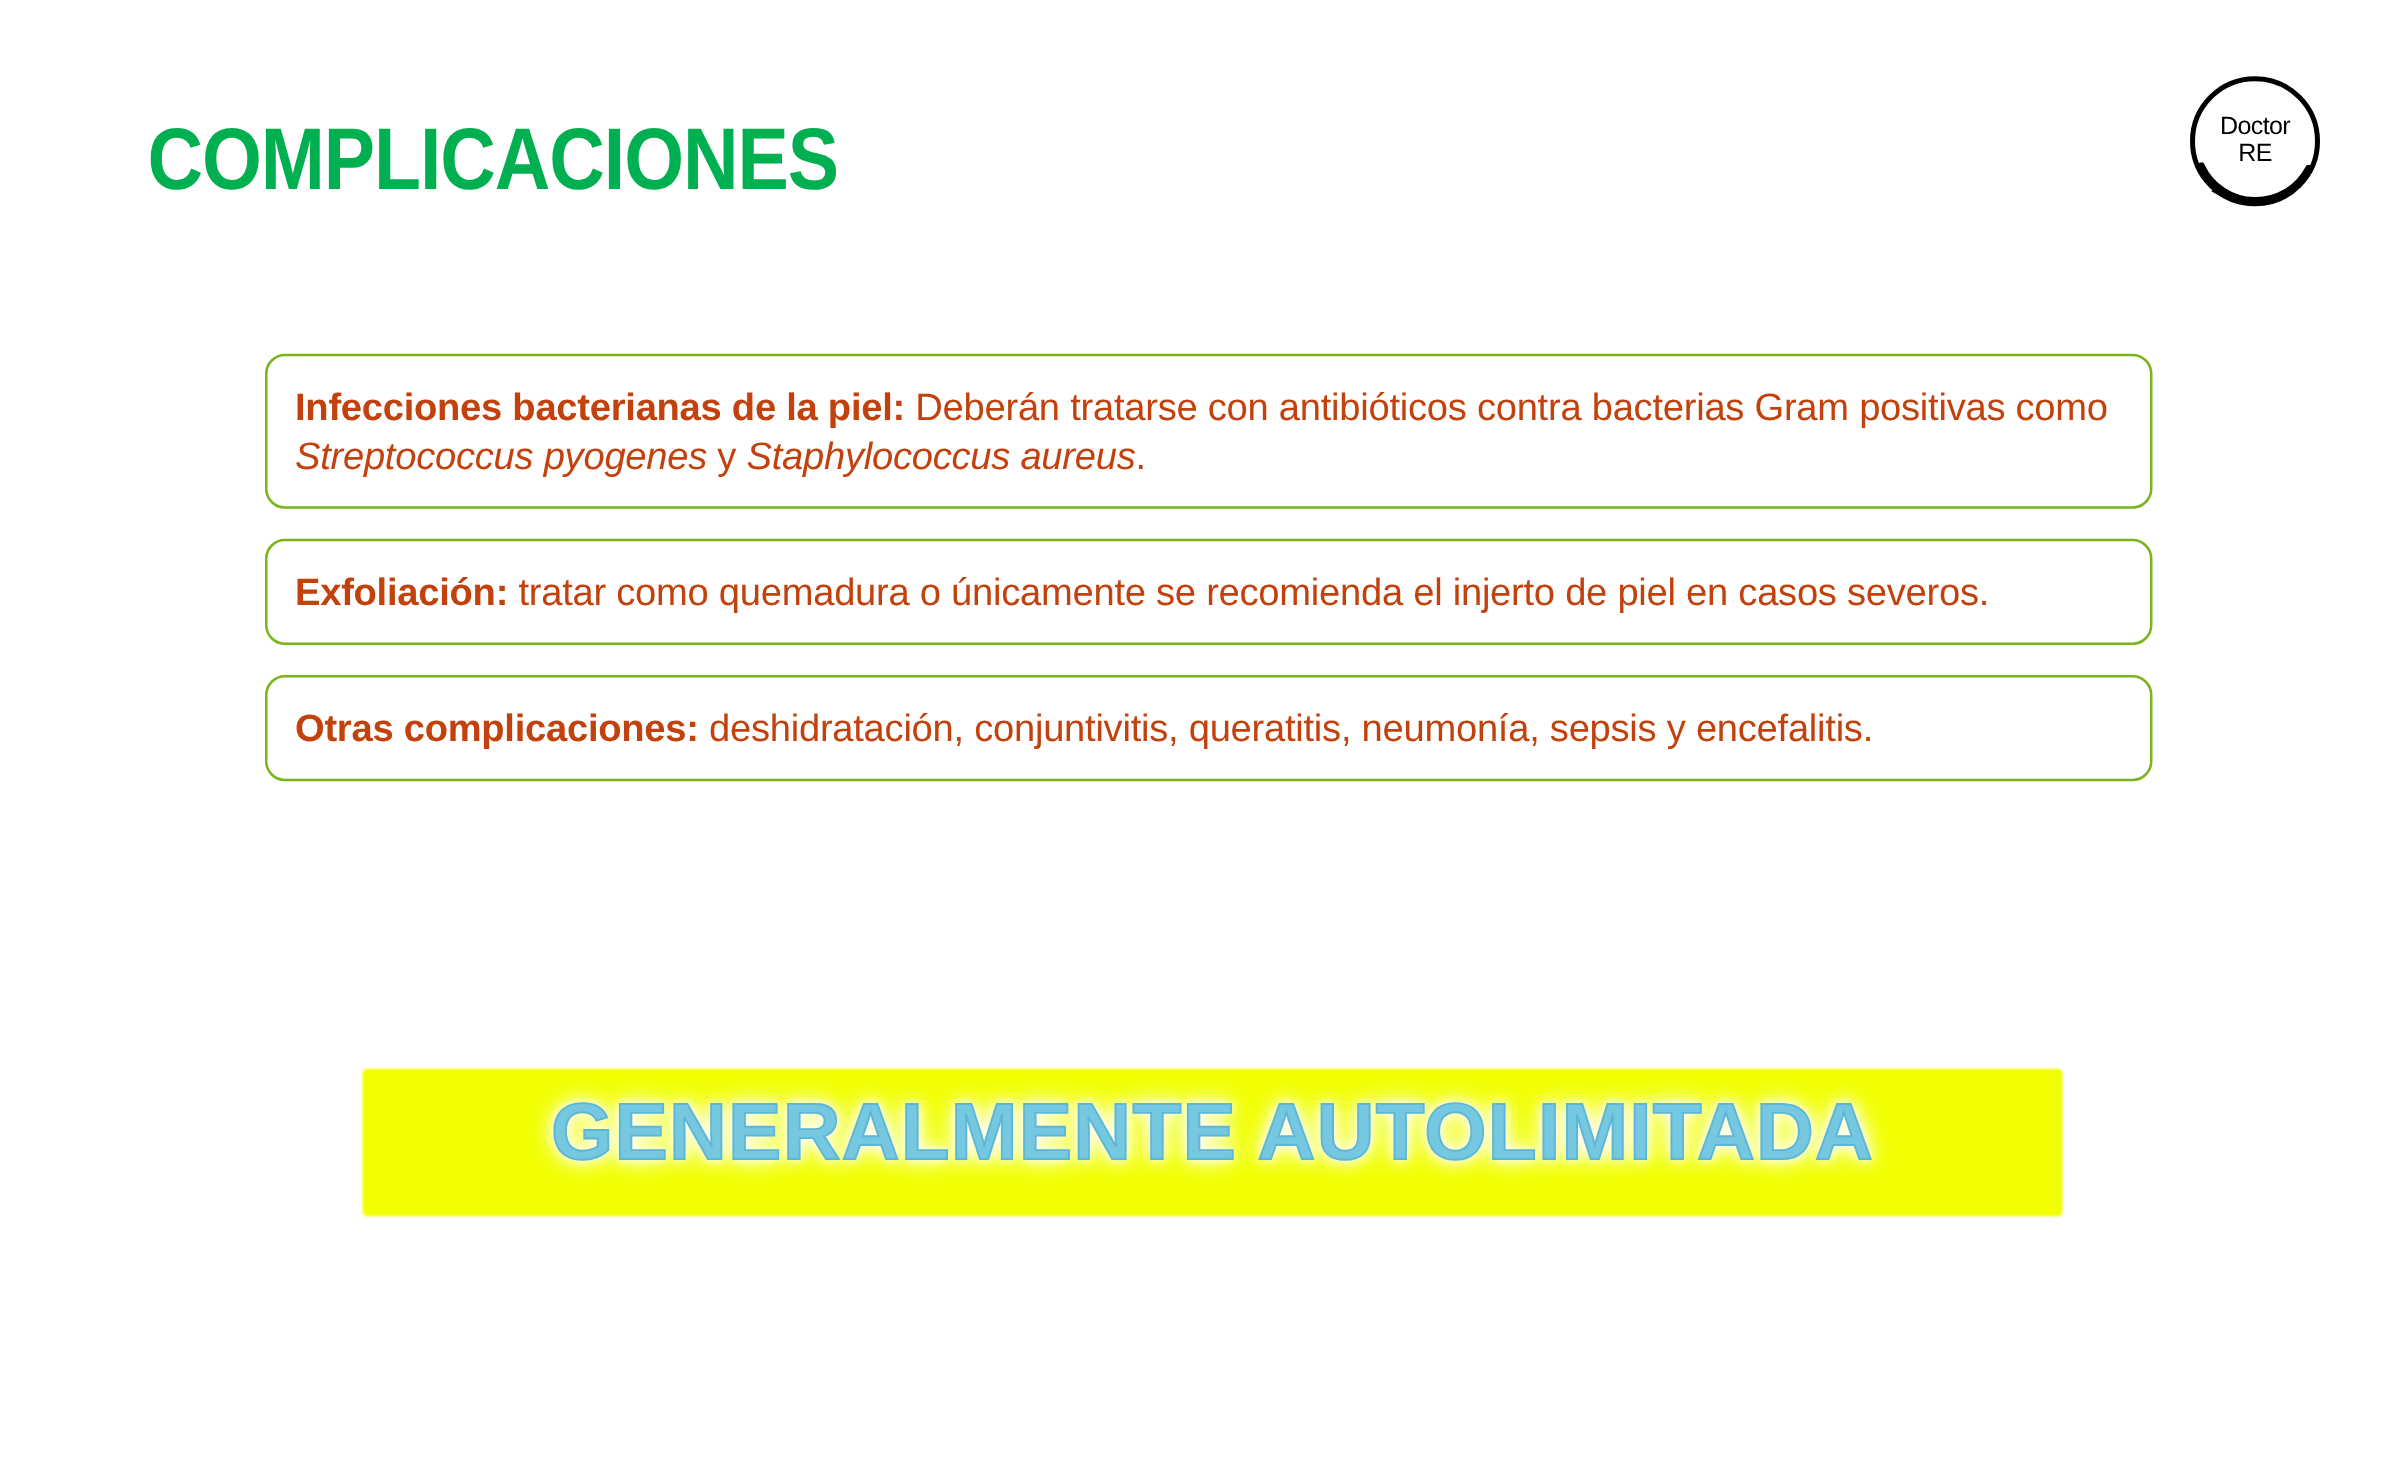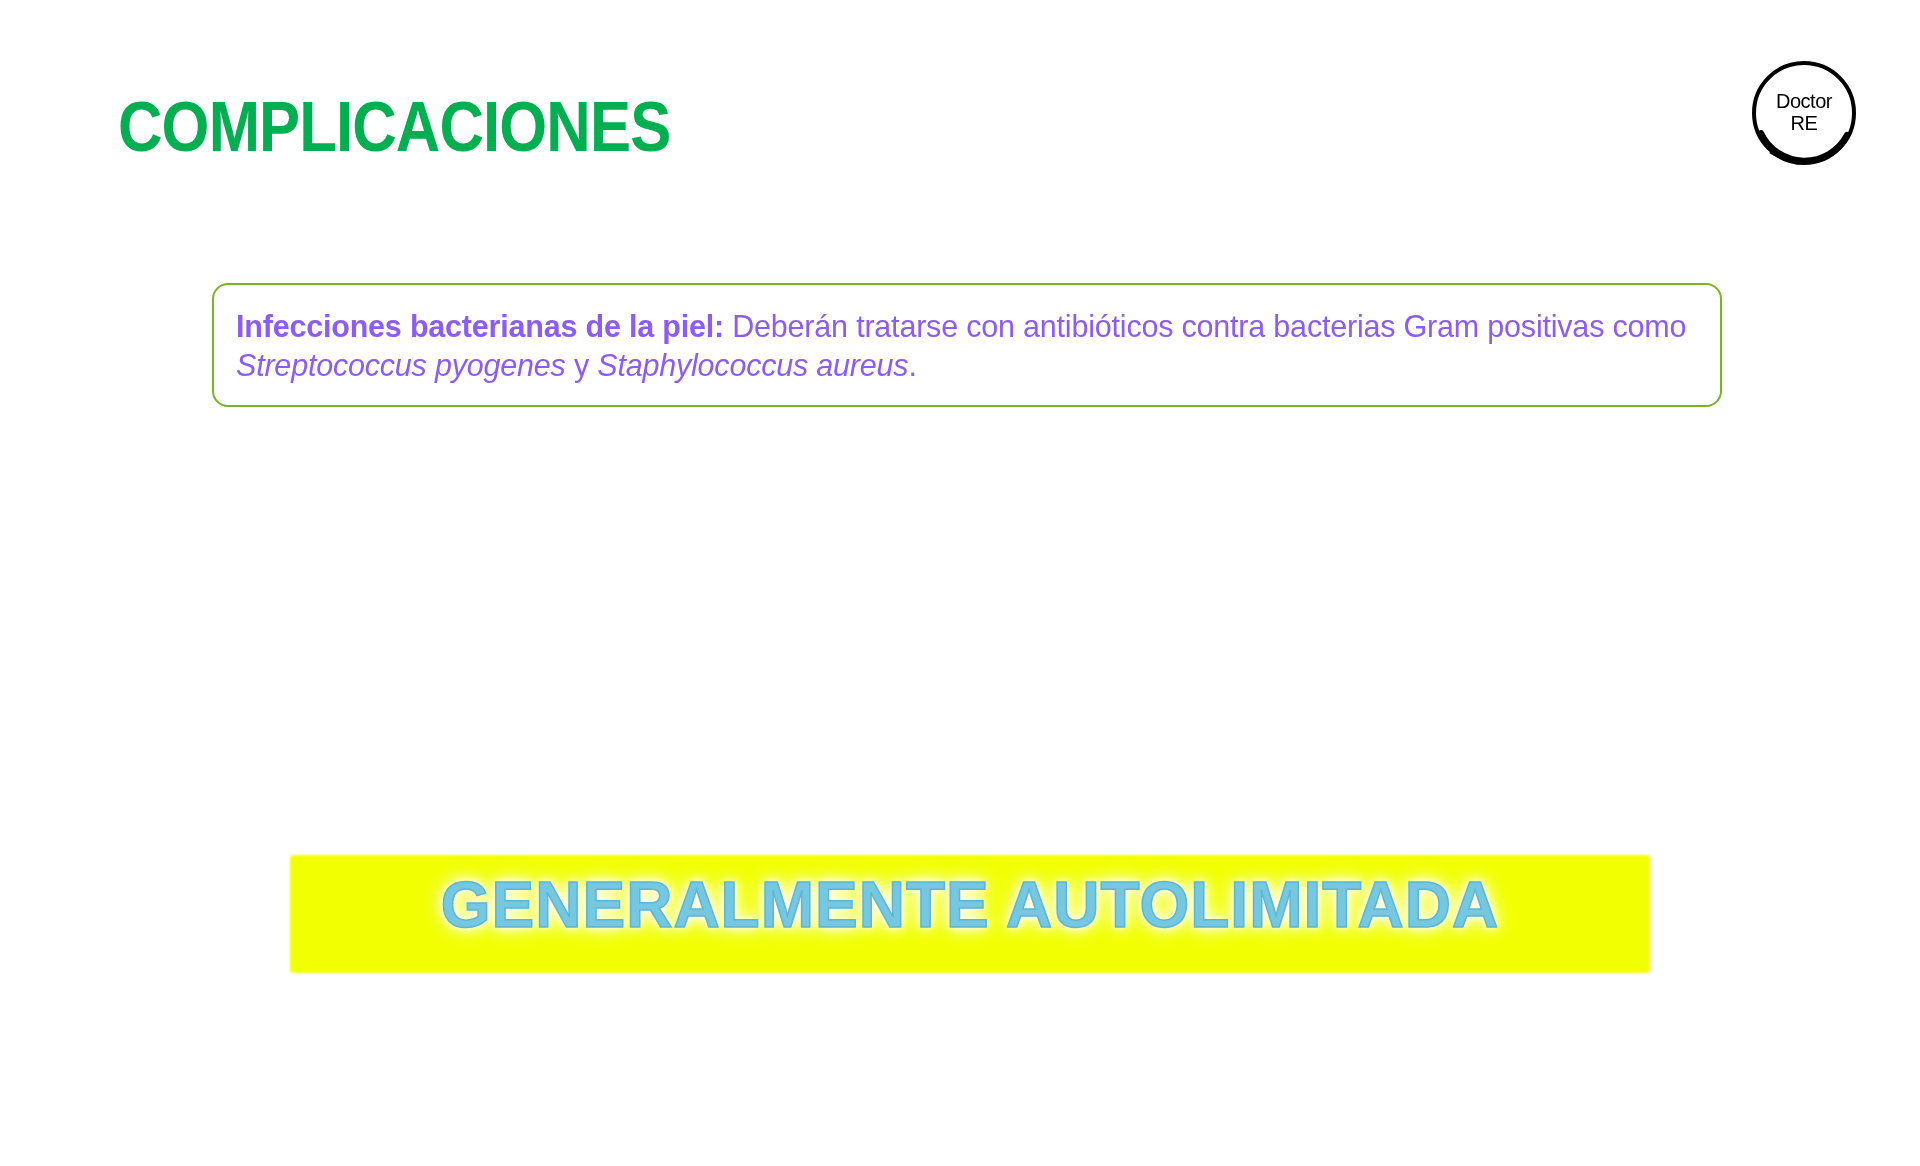--- a/index.html
+++ b/index.html
@@ -67,21 +67,21 @@
     border-radius: 16px;
     padding: 22px 22px 20px 22px;
     margin-bottom: 24px;
     background: #ffffff;
   }
   .box p {
     margin: 0;
     font-family: "Liberation Sans", sans-serif;
     font-size: 30.5px;
     line-height: 1.28;
-    color: #8b5cf6;
+    color: #c2410c;
     letter-spacing: -0.2px;
   }
   .lead {
     font-weight: bold;
   }
   .ital {
     font-style: italic;
   }
 
   
@@ -143,21 +143,27 @@
     <div>RE</div>
   </div>
 </div>
 
 <div class="boxes">
 
   <div class="box">
     <p><span class="lead">Infecciones bacterianas de la piel:</span><span> Deberán tratarse con antibióticos contra bacterias Gram positivas como </span><span class="ital">Streptococcus pyogenes</span><span> y </span><span class="ital">Staphylococcus aureus</span><span>.</span></p>
   </div>
 
+  <div class="box">
+    <p><span class="lead">Exfoliación:</span><span> tratar como quemadura o únicamente se recomienda el injerto de piel en casos severos.</span></p>
+  </div>
 
+  <div class="box">
+    <p><span class="lead">Otras complicaciones:</span><span> deshidratación, conjuntivitis, queratitis, neumonía, sepsis y encefalitis.</span></p>
+  </div>
 
 </div>
 
 <div class="banner-wrap">
   <div class="banner">
     <div class="banner-bg"></div>
     <div class="banner-text">GENERALMENTE AUTOLIMITADA</div>
   </div>
 </div>
 

